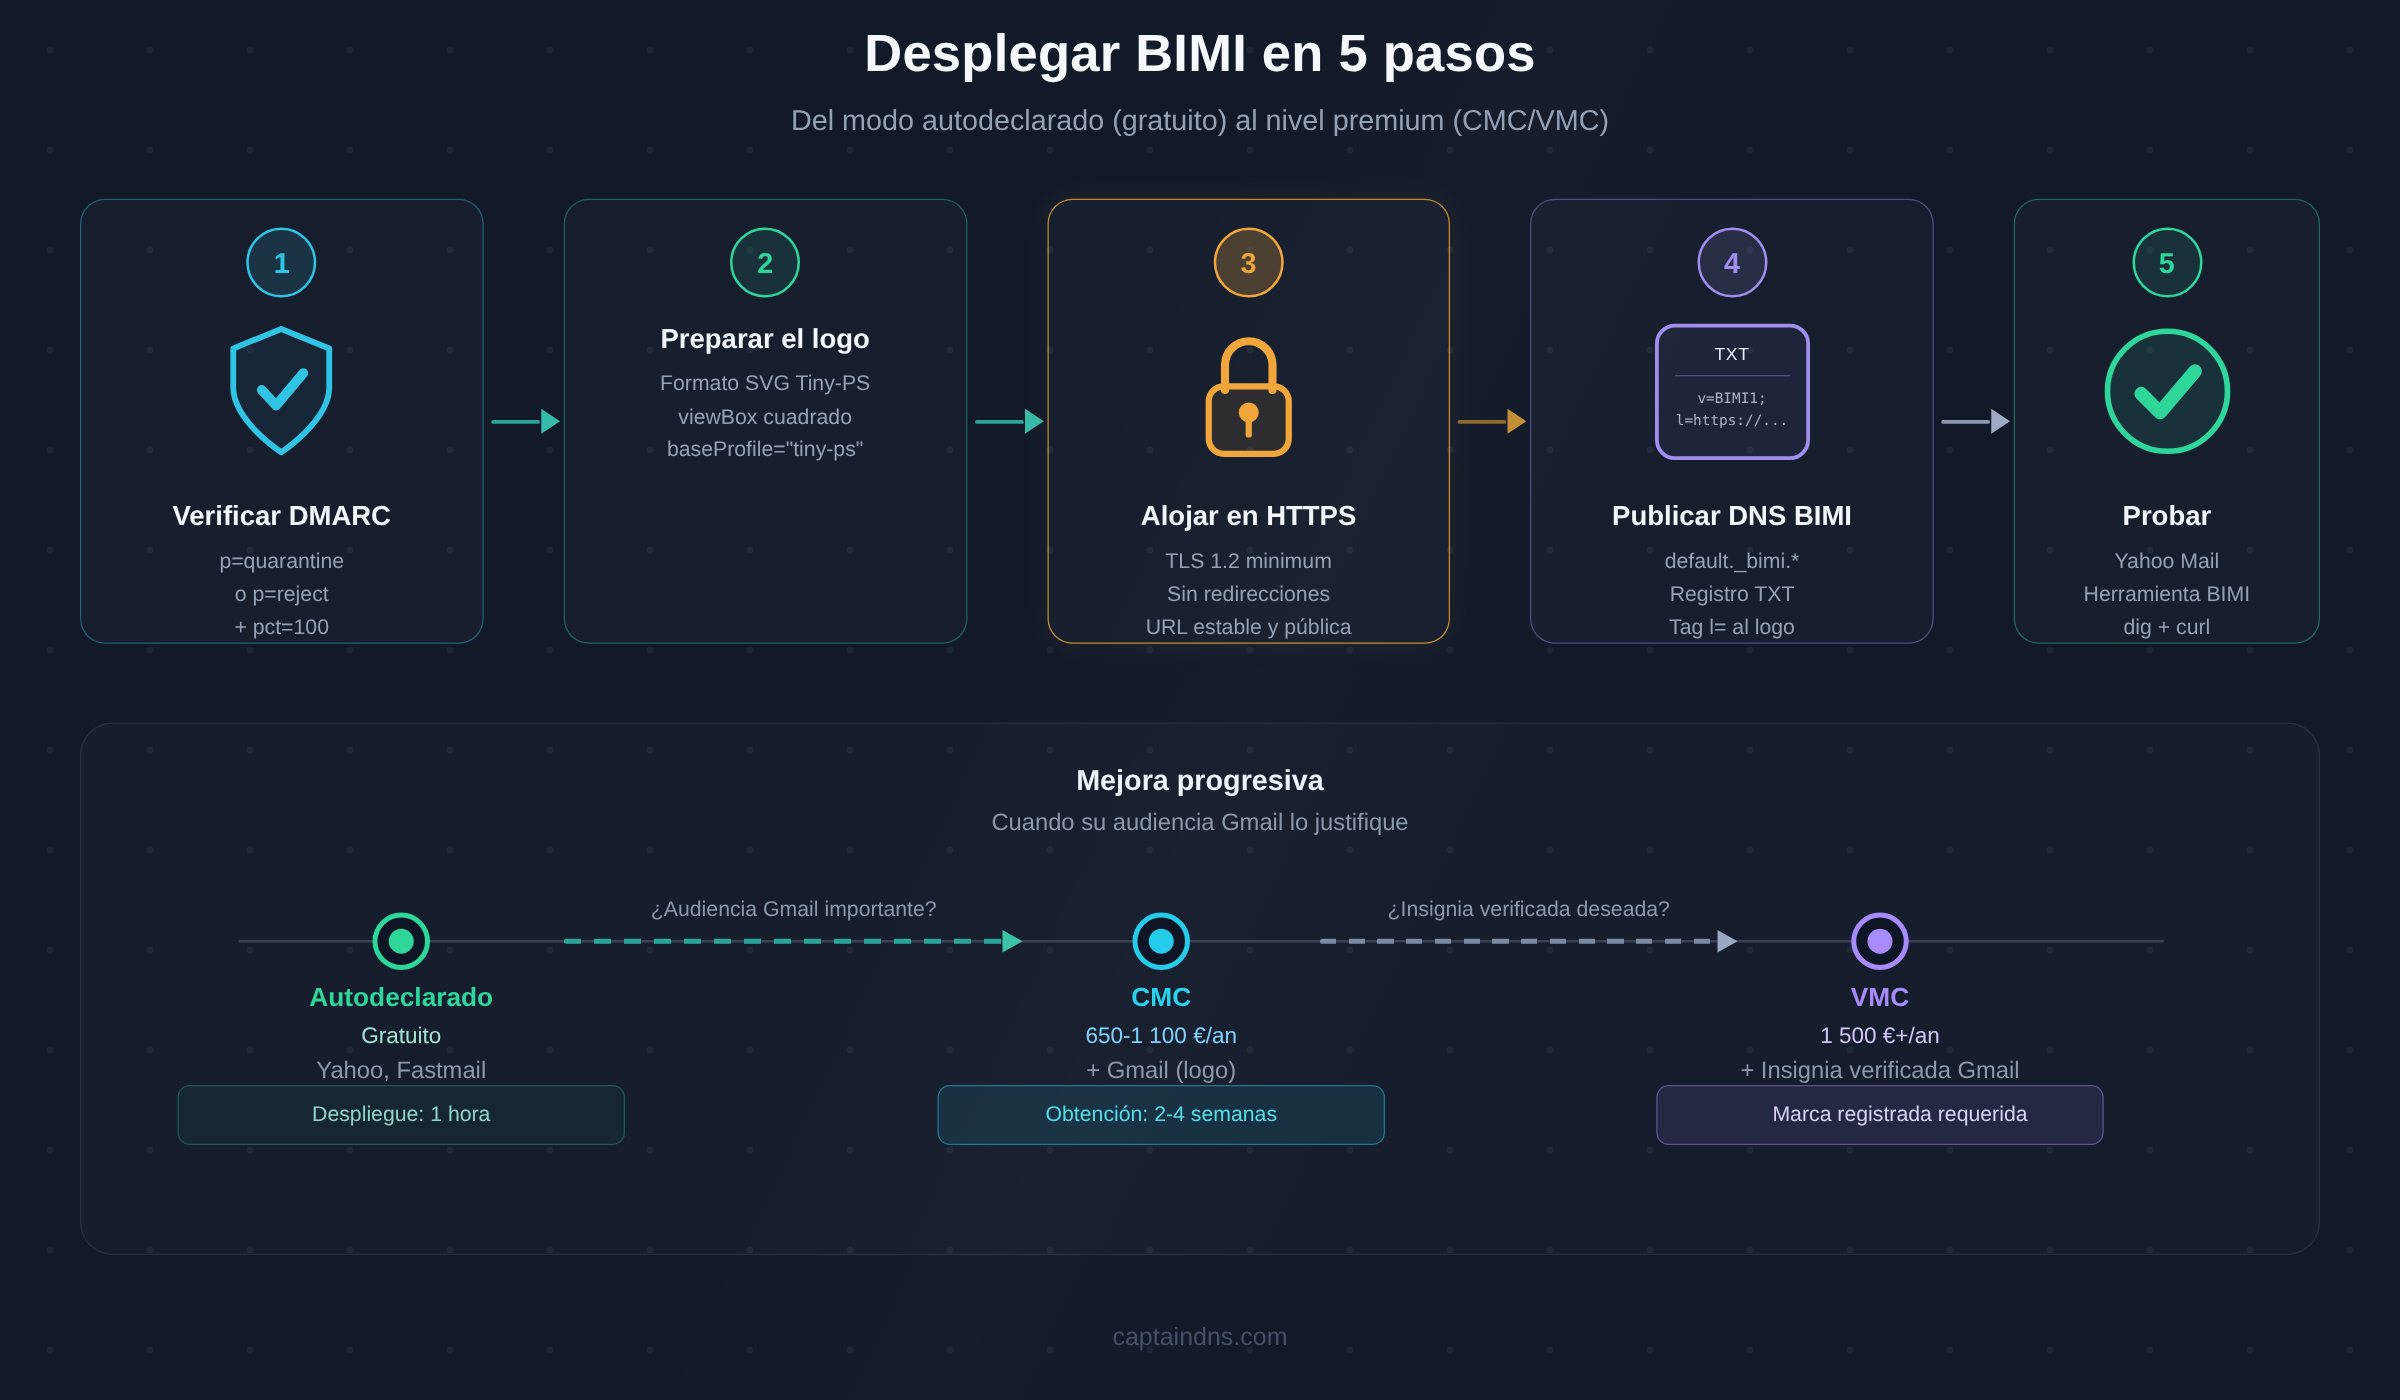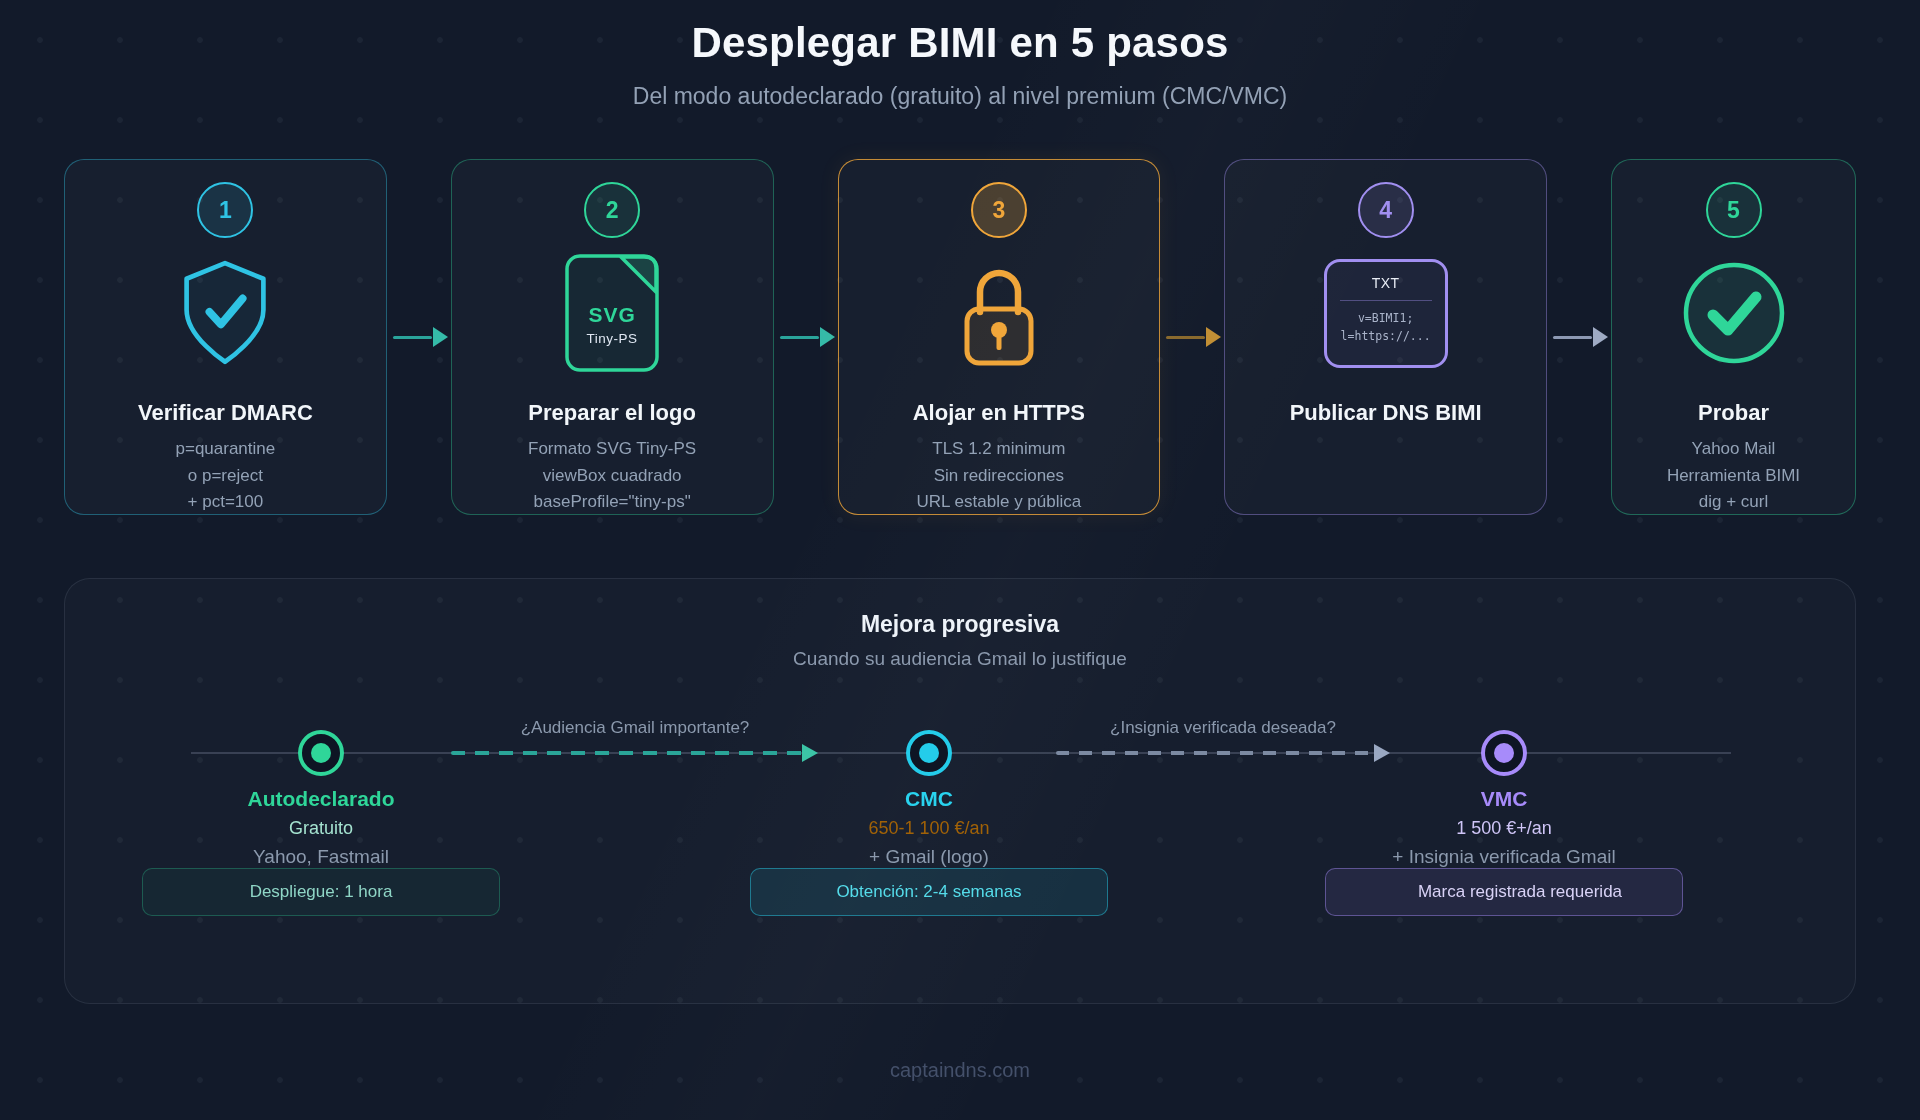--- a/index.html
+++ b/index.html
@@ -103,21 +103,21 @@
 
   .ms { position:absolute; top:208px; width:358px; transform:translateX(-50%); text-align:center; }
   .ms-name { font-size:21px; font-weight:700; }
   .ms-price { margin-top:7px; font-size:18px; }
   .ms-note { margin-top:7px; font-size:19px; color:#8b99ad; }
   .ms-badge { height:48px; line-height:46px; border-radius:10px; font-size:17px; border:1px solid; }
   .ms.green .ms-name { color:#2fd699; }
   .ms.green .ms-price { color:#a5e3d0; }
   .ms.green .ms-badge { color:#8fd6c6; border-color:rgba(47,214,153,0.30); background:rgba(47,214,153,0.05); }
   .ms.cyan .ms-name { color:#29d3ef; }
-  .ms.cyan .ms-price { color:#a16207; }
+  .ms.cyan .ms-price { color:#7dd3fc; }
   .ms.cyan .ms-badge { color:#55dcea; border-color:rgba(41,211,239,0.45); background:rgba(41,211,239,0.10); }
   .ms.purple .ms-name { color:#a78bfa; }
   .ms.purple .ms-price { color:#cfc5f7; }
   .ms.purple .ms-badge { color:#d8d2f6; border-color:rgba(167,139,250,0.45); background:rgba(167,139,250,0.10);padding-left:32px; }
 
   
   .footer { text-align:center; margin-top:55px; font-size:20px; color:#44506a; }
 </style>
 </head>
 <body>
@@ -151,32 +151,20 @@
 
     <div class="arrow teal">
         <i class="shaft"></i>
         <i class="head"></i>
       </div>
 
     <article class="card c2">
       <div class="stepnum">
           <span>2</span>
         </div>
-      <div class="icon-zone">
-        <div class="fileicon-wrap">
-          <svg width="96" height="120" viewBox="0 0 96 120">
-            <rect x="3" y="3" width="90" height="114" rx="13" fill="rgba(47,214,153,0.05)" stroke="#2fd699" stroke-width="3.5"></rect>
-            <path d="M57 4 L92 39 V15 Q92 4 80 4 Z" fill="rgba(47,214,153,0.16)" stroke="#2fd699" stroke-width="3.5" stroke-linejoin="round"></path>
-          </svg>
-          <div class="fileicon-text">
-            <div class="big">SVG</div>
-            <div class="small">Tiny-PS</div>
-          </div>
-        </div>
-      </div>
       <h2>Preparar el logo</h2>
       <p class="lines">
         <span>Formato SVG Tiny-PS</span>
         <span>viewBox cuadrado</span>
         <span>baseProfile="tiny-ps"</span>
       </p>
     </article>
 
     <div class="arrow teal">
         <i class="shaft"></i>
@@ -216,20 +204,25 @@
         <div class="dnsbox">
           <div class="txt">TXT</div>
           <div class="rule"></div>
           <div class="code">
             <div>v=BIMI1;</div>
             <div>l=https://...</div>
           </div>
         </div>
       </div>
       <h2>Publicar DNS BIMI</h2>
+      <p class="lines">
+        <span>default._bimi.*</span>
+        <span>Registro TXT</span>
+        <span>Tag l= al logo</span>
+      </p>
     </article>
 
     <div class="arrow gray">
         <i class="shaft"></i>
         <i class="head"></i>
       </div>
 
     <article class="card c5">
       <div class="stepnum">
           <span>5</span>

